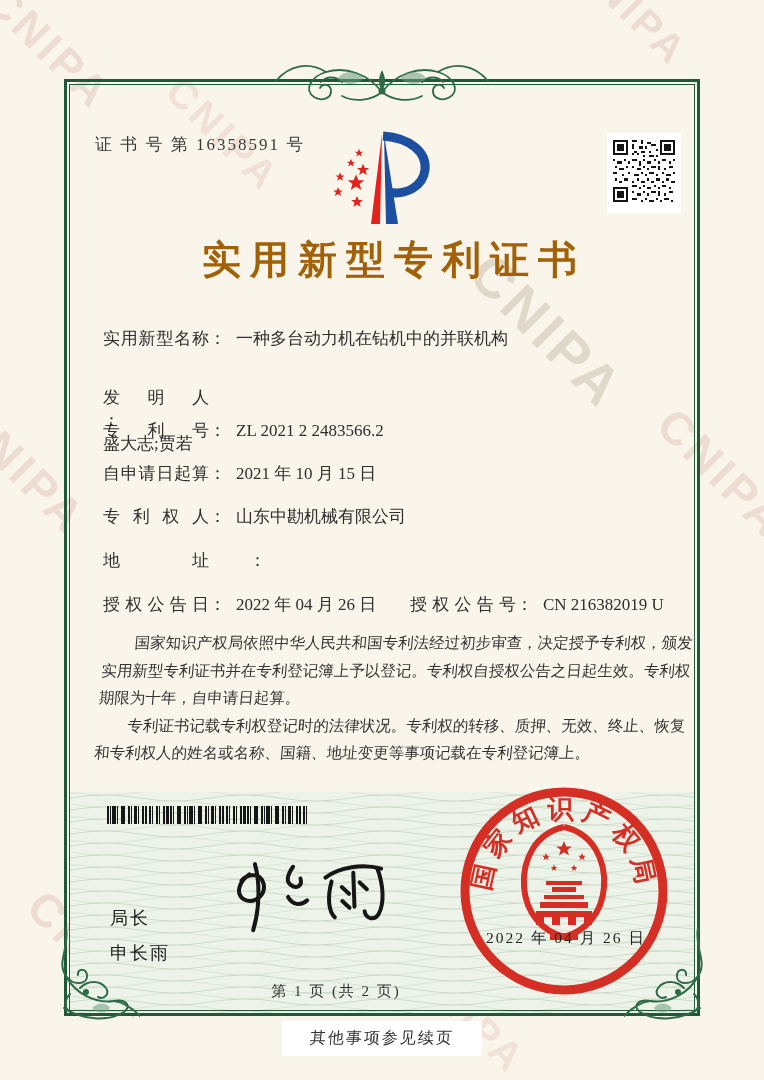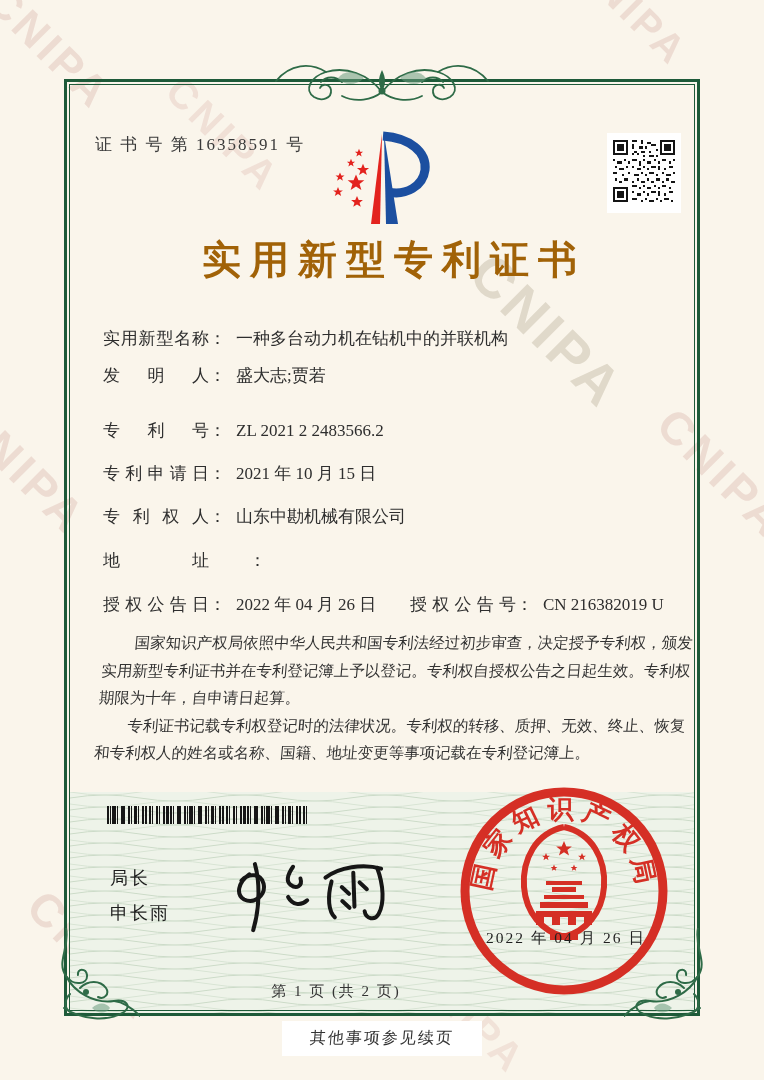--- a/index.html
+++ b/index.html
@@ -34,21 +34,21 @@
   .body-text p{margin:0;text-indent:2em;}
   
   .guilloche{left:70px;top:792px;width:624px;height:221px;}
   
   .barcode{left:107px;top:806px;width:202px;height:18px;
     background:
       repeating-linear-gradient(90deg,#161616 0 2px,transparent 2px 3px,#161616 3px 4px,transparent 4px 7px),
       repeating-linear-gradient(90deg,transparent 0 5px,#161616 5px 7px,transparent 7px 11px);}
   
   .signer{font-family:Liberation Sans, sans-serif;font-size:18px;
-          font-weight:500;color:#1c1c1c;letter-spacing:2px;}
+          font-weight:500;color:#1c1c1c;letter-spacing:2px;margin-top:40px;}
   .signer-title{left:110px;top:866px;}
   .signer-name{left:110px;top:901px;}
   .signature{left:228px;top:854px;}
   
   .seal{left:456px;top:783px;width:216px;height:216px;opacity:.96;}
   .seal-date{left:468px;top:928px;width:196px;font-size:15.5px;letter-spacing:2px;
              color:#1f1f1f;text-align:center;white-space:nowrap;}
   
   .page-info{left:0;top:982px;width:672px;text-align:center;font-size:15px;color:#333;
              letter-spacing:2px;}
@@ -163,32 +163,32 @@
   </g>
 </svg>
 
 <div class="abs title">实用新型专利证书</div>
 
 <div class="row" style="top:327px;">
   <span class="f-label">实用新型名称</span>
     <span class="f-colon">：</span>
     <span class="f-value">一种多台动力机在钻机中的并联机构</span>
 </div>
-<div class="row" style="top:364px;">
+<div class="row" style="top:386px;flex-direction:column;">
   <span class="f-label">发明人</span>
     <span class="f-colon">：</span>
     <span class="f-value">盛大志;贾若</span>
 </div>
 <div class="row" style="top:419px;">
   <span class="f-label">专利号</span>
     <span class="f-colon">：</span>
     <span class="f-value">ZL 2021 2 2483566.2</span>
 </div>
 <div class="row" style="top:462px;">
-  <span class="f-label">专利申请日</span>
+  <span class="f-label">自申请日起算</span>
     <span class="f-colon">：</span>
     <span class="f-value">2021 年 10 月 15 日</span>
 </div>
 <div class="row" style="top:505px;">
   <span class="f-label">专利权人</span>
     <span class="f-colon">：</span>
     <span class="f-value">山东中勘机械有限公司</span>
 </div>
 <div class="row" style="top:549px;gap:40px;">
   <span class="f-label">地址</span>

